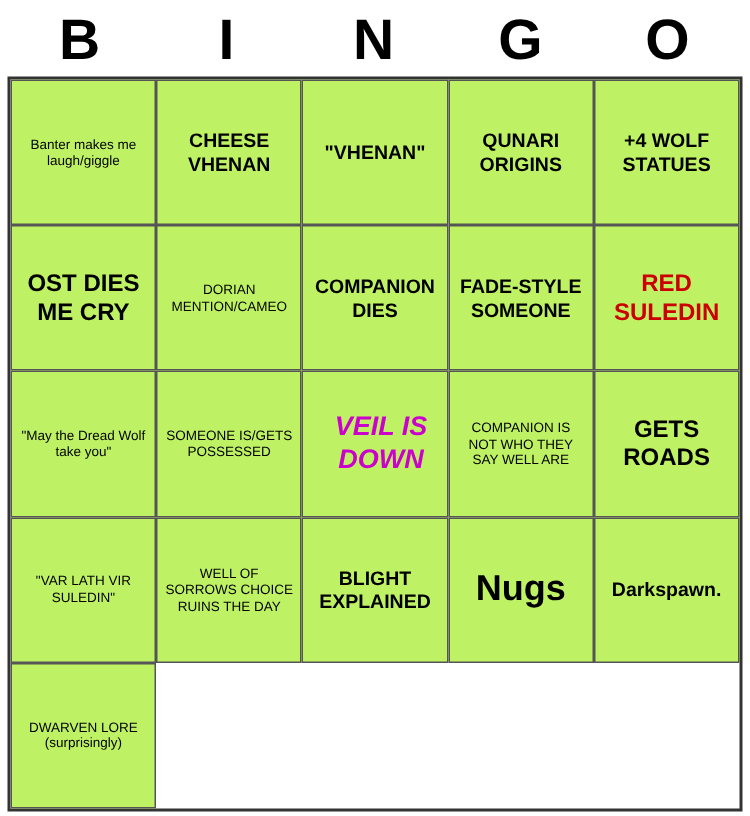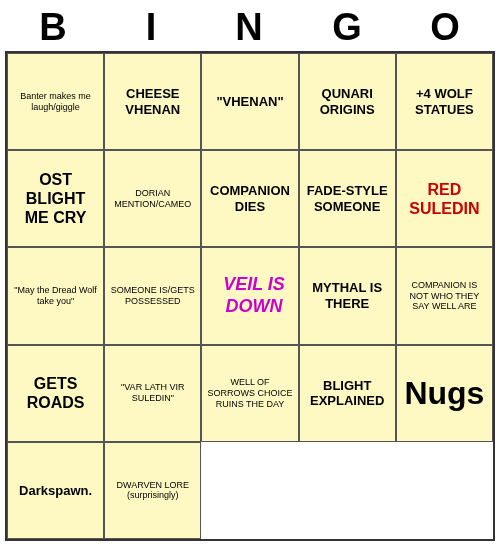--- a/index.html
+++ b/index.html
@@ -35,21 +35,21 @@
     }
     .cell {
       border: 1px solid #555;
       display: flex;
       align-items: center;
       justify-content: center;
       text-align: center;
       padding: 4px;
       font-size: 11px;
       line-height: 1.2;
-      background: #fef9c3;
+      background: #bef264;
       color: #000;
     }
     .cell.large-text {
       font-size: 16px;
       font-weight: bold;
     }
     .cell.medium-text {
       font-size: 13px;
       font-weight: bold;
     }
@@ -57,21 +57,21 @@
       font-size: 9px;
     }
     .cell.veil {
       font-size: 18px;
       font-weight: bold;
       color: #cc00cc;
       font-style: italic;
       padding-left: 12px;
     }
     .cell.nugs {
-      font-size: 32px;
+      font-size: 24px;
       font-weight: bold;
     }
   </style>
 </head>
 <body>
 
 <div class="bingo-title">
   <span>B</span>
   <span>I</span>
   <span>N</span>
@@ -80,30 +80,29 @@
 </div>
 
 <div class="bingo-grid">
 
   <div class="cell small-text">Banter makes me laugh/giggle</div>
   <div class="cell medium-text">CHEESE VHENAN</div>
   <div class="cell medium-text">"VHENAN"</div>
   <div class="cell medium-text">QUNARI ORIGINS</div>
   <div class="cell medium-text">+4 WOLF STATUES</div>
 
-  <div class="cell large-text">OST BLIGHT ME CRY</div>
+  <div class="cell large-text">OST DIES ME CRY</div>
   <div class="cell small-text">DORIAN MENTION/CAMEO</div>
   <div class="cell medium-text">COMPANION DIES</div>
   <div class="cell medium-text">FADE-STYLE SOMEONE</div>
   <div class="cell large-text" style="color:#cc0000;">RED SULEDIN</div>
 
   <div class="cell small-text">"May the Dread Wolf take you"</div>
   <div class="cell small-text">SOMEONE IS/GETS POSSESSED</div>
   <div class="cell veil">VEIL IS DOWN</div>
-  <div class="cell medium-text">MYTHAL IS THERE</div>
   <div class="cell small-text">COMPANION IS NOT WHO THEY SAY WELL ARE</div>
 
   <div class="cell large-text">GETS ROADS</div>
   <div class="cell small-text">"VAR LATH VIR SULEDIN"</div>
   <div class="cell small-text">WELL OF SORROWS CHOICE RUINS THE DAY</div>
   <div class="cell medium-text">BLIGHT EXPLAINED</div>
 
   <div class="cell nugs">Nugs</div>
   <div class="cell medium-text">Darkspawn.</div>
   <div class="cell small-text">DWARVEN LORE (surprisingly)</div>

